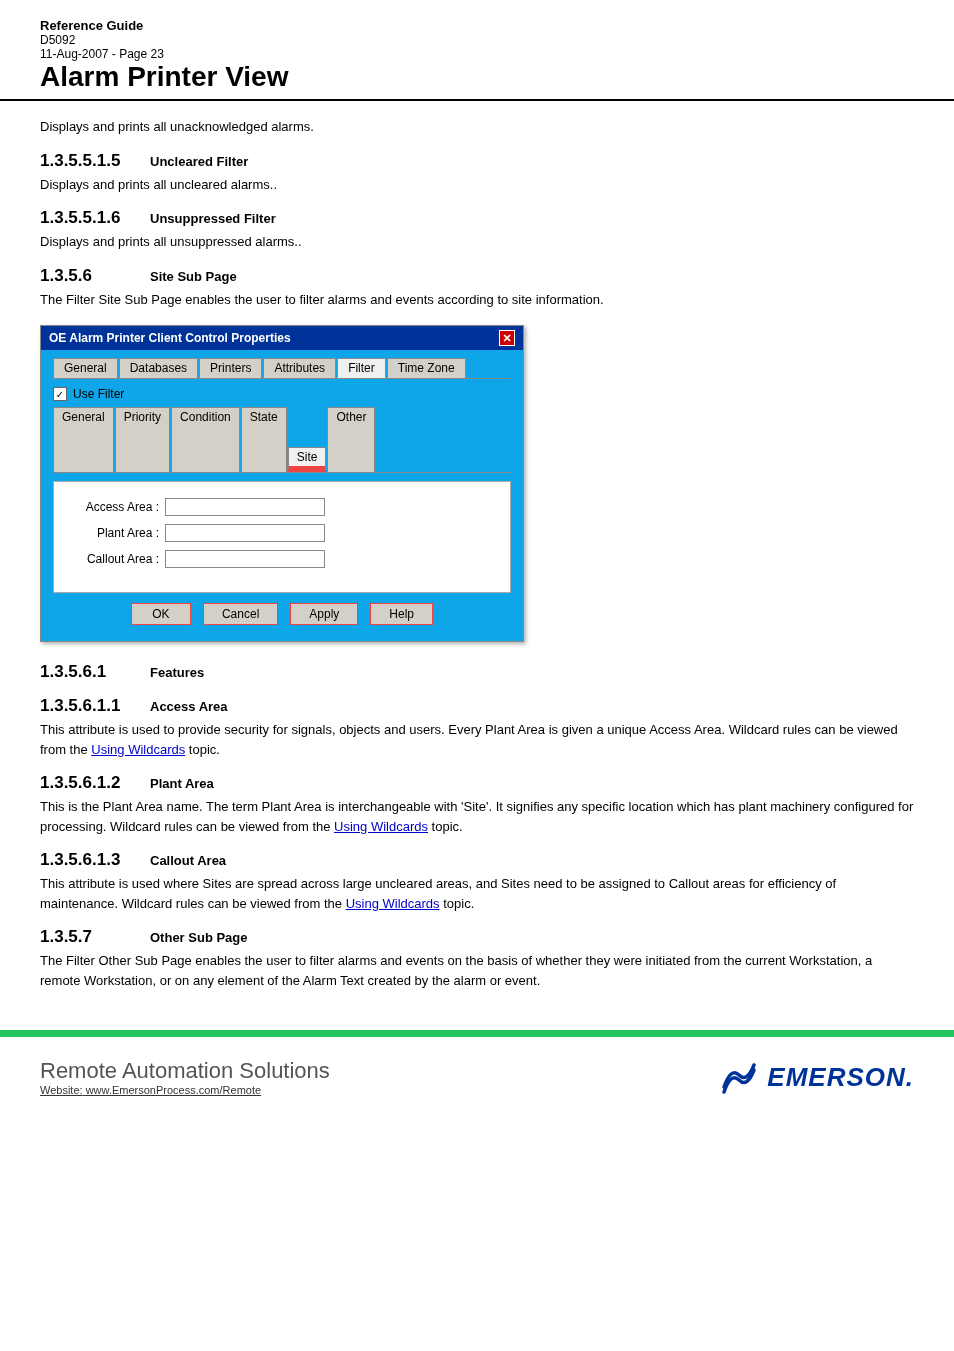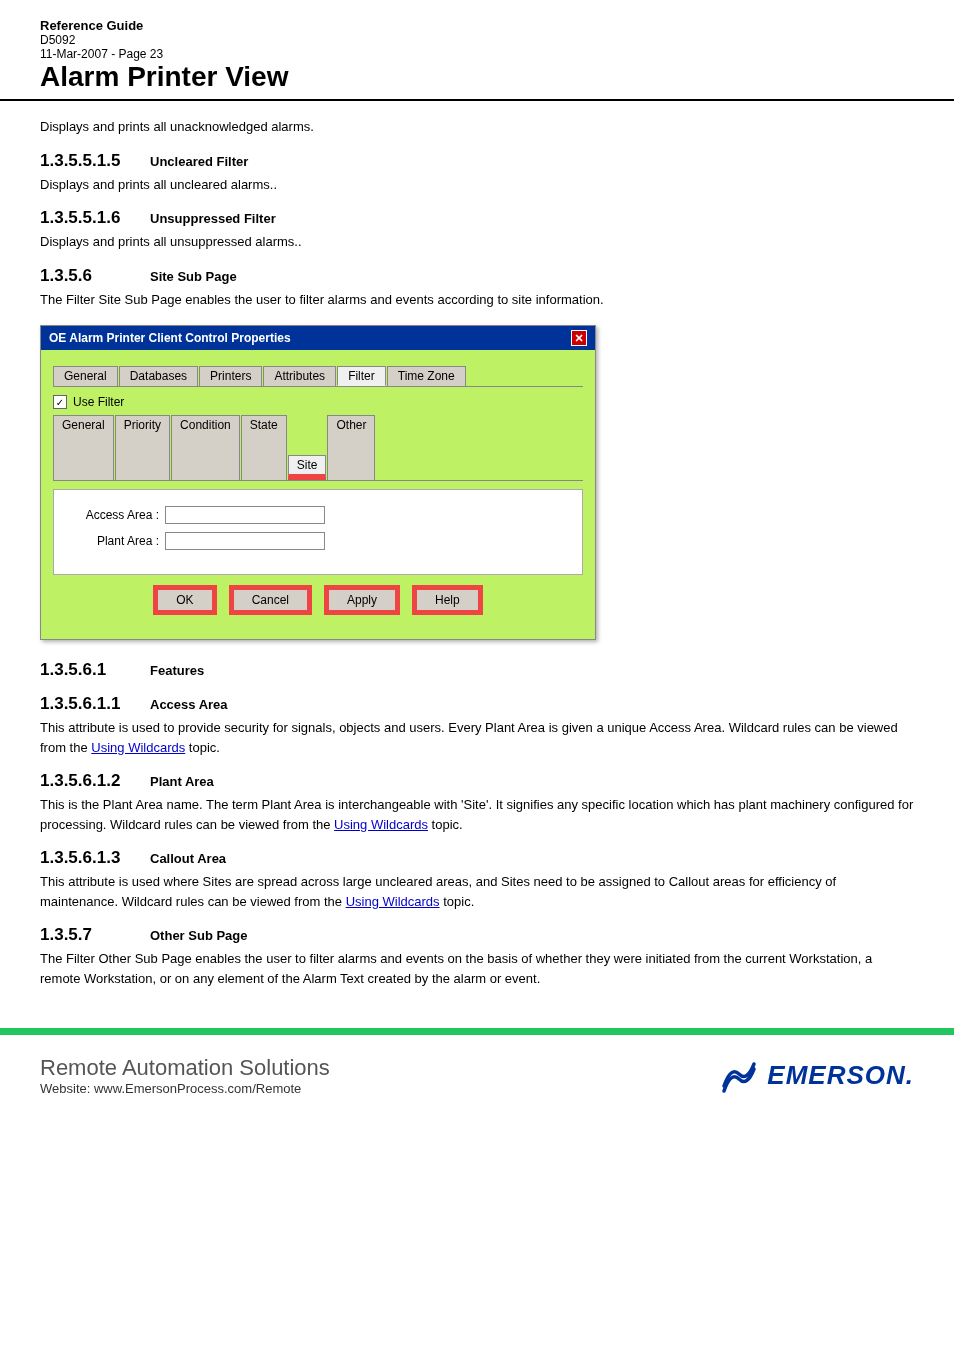--- a/index.html
+++ b/index.html
@@ -61,21 +61,21 @@
     .section-title {
       font-weight: bold;
       font-size: 13px;
     }
 
     
     .dialog-container {
       margin: 16px 0 20px 0;
       border: 1px solid #888;
       background: #f0f0f0;
-      width: 556px;
+      width: 484px;
       box-shadow: 2px 2px 4px rgba(0,0,0,0.3);
     }
     .dialog-titlebar {
       background: #003399;
       color: #fff;
       font-weight: bold;
       font-size: 12px;
       padding: 4px 8px;
       display: flex;
       justify-content: space-between;
@@ -89,22 +89,22 @@
       font-weight: bold;
       cursor: pointer;
       width: 16px;
       height: 16px;
       display: flex;
       align-items: center;
       justify-content: center;
       line-height: 1;
     }
     .dialog-body {
-      padding: 16px 12px;
-      background: #bef264;
+      padding: 8px 12px;
+      background: #0ea5e9;
     }
 
     
     .tab-row {
       display: flex;
       gap: 0;
       margin-bottom: 8px;
       border-bottom: 1px solid #888;
     }
     .tab {
@@ -194,21 +194,21 @@
     
     .dialog-buttons {
       display: flex;
       justify-content: center;
       gap: 12px;
       margin-top: 6px;
       padding-bottom: 8px;
     }
     .dialog-btn {
       background: #d4d0c8;
-      border: 5px solid #ef4444;
+      border: 1px solid #ef4444;
       font-size: 12px;
       padding: 3px 18px;
       cursor: pointer;
       min-width: 60px;
     }
 
     
     a {
       color: #0000cc;
       text-decoration: underline;
@@ -221,22 +221,23 @@
       padding: 20px 40px;
       display: flex;
       justify-content: space-between;
       align-items: center;
     }
     .footer-left .company-name {
       font-size: 22px;
       color: #555;
     }
     .footer-left .website {
-      font-size: 13px;
+      font-size: 11px;
       color: #333;
+      text-decoration: underline;
     }
     .footer-logo {
       display: flex;
       align-items: center;
     }
     
     .emerson-logo {
       display: flex;
       gap: 8px;
     }
@@ -252,21 +253,21 @@
       letter-spacing: 1px;
     }
   </style>
 </head>
 <body>
 
 <div class="header">
   <div class="header-left">
     <div class="doc-title">Reference Guide</div>
     <div class="doc-meta">D5092</div>
-    <div class="doc-meta">11-Mar-2007 - Page 23</div>
+    <div class="doc-meta">11-Aug-2007 - Page 23</div>
   </div>
   <div class="header-right">
     <div class="page-title">Alarm Printer View</div>
   </div>
 </div>
 
 <div class="content">
 
   <p>Displays and prints all unacknowledged alarms.</p>
 
@@ -320,20 +321,24 @@
 
       <div class="dialog-form">
         <div class="form-row">
           <span class="form-label">Access Area :</span>
           <input class="form-input" type="text" value="" style="">
         </div>
         <div class="form-row">
           <span class="form-label">Plant Area :</span>
           <input class="form-input" type="text" value="" style="">
         </div>
+        <div class="form-row">
+          <span class="form-label">Callout Area :</span>
+          <input class="form-input" type="text" value="" style="">
+        </div>
       </div>
 
       <div class="dialog-buttons">
         <button class="dialog-btn">OK</button>
         <button class="dialog-btn">Cancel</button>
         <button class="dialog-btn">Apply</button>
         <button class="dialog-btn">Help</button>
       </div>
     </div>
   </div>

